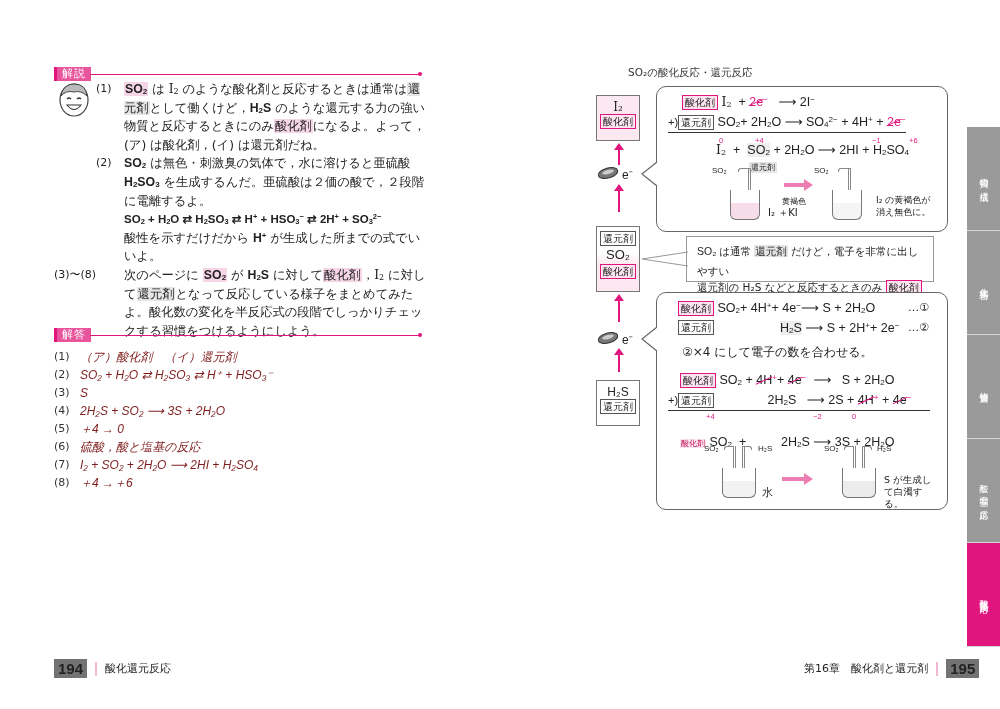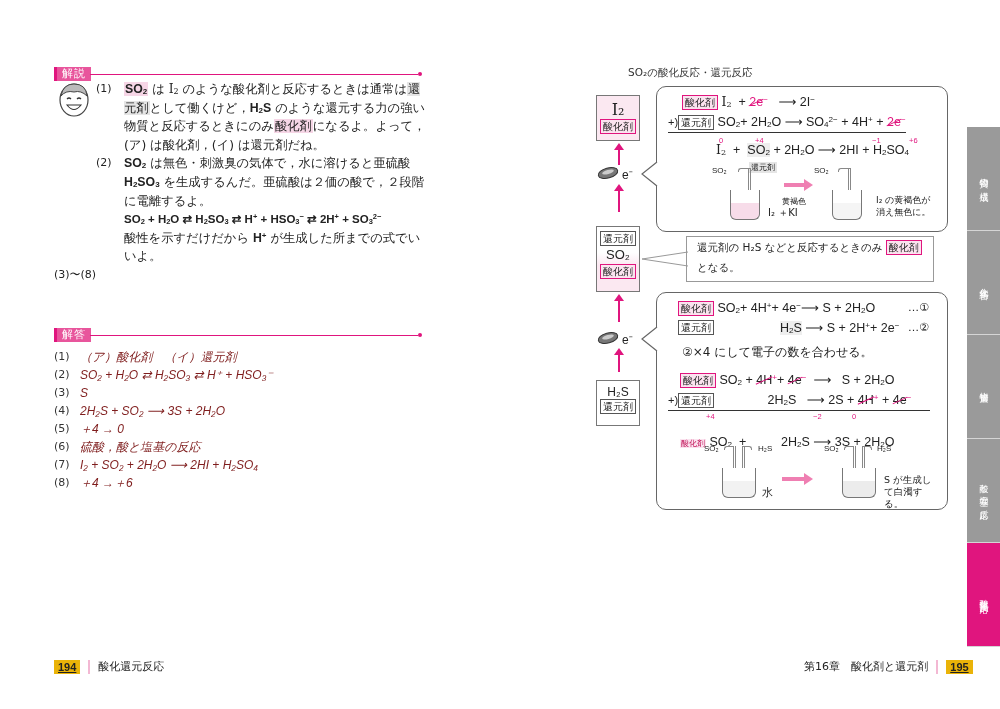--- a/index.html
+++ b/index.html
@@ -46,21 +46,21 @@
   .strike { position: relative; }
   .strike::after { content: ""; position: absolute; left: -1px; right: -1px; top: 50%; height: 1px; background: #e0157e; transform: rotate(-25deg); }
   .note { position: absolute; border: 1px solid #999; background: #fff; font-size: 10.5px; line-height: 20px; padding: 4px 10px; }
   .small { font-size: 8px; }
 
   .tabs { position: absolute; left: 967px; top: 127px; width: 33px; }
   .tab { width: 33px; display: flex; align-items: center; justify-content: center; background: #9a9a9a; color: #fff; font-size: 9px; writing-mode: vertical-rl; letter-spacing: 1px; border-bottom: 1px solid #d5d5d5; }
   .tab.active { background: #e0157e; }
 
   .foot { position: absolute; top: 659px; font-size: 11px; display: flex; align-items: center; }
-  .pg { background: #eab308; font-family: "Liberation Sans", sans-serif; font-weight: bold; padding: 1px 4px; font-size: 11px; text-decoration: underline; }
+  .pg { background: #737373; font-family: "Liberation Sans", sans-serif; font-weight: bold; padding: 1px 4px; font-size: 15px; }
   .pg-bar { width: 2px; height: 14px; background: #f3b8d3; margin: 0 8px; }
 
   .beaker { position: absolute; border: 1.2px solid #777; border-top: none; border-radius: 0 0 6px 6px; }
   .tube { position: absolute; border: 1.2px solid #888; }
 </style>
 </head>
 <body>
 
 <div>
 
@@ -88,20 +88,23 @@
     <div class="row">
       <span class="num">(2)</span>
       <span class="txt">
         <span class="chem">SO<sub>2</sub></span> は無色・刺激臭の気体で，水に溶けると亜硫酸 <span class="chem">H<sub>2</sub>SO<sub>3</sub></span> を生成するんだ。亜硫酸は２価の酸で，２段階に電離するよ。<br>
         <span class="chem" style="font-size:11.5px;">SO<sub>2</sub> + H<sub>2</sub>O ⇄ H<sub>2</sub>SO<sub>3</sub> ⇄ H<sup>+</sup> + HSO<sub>3</sub><sup>−</sup> ⇄ 2H<sup>+</sup> + SO<sub>3</sub><sup>2−</sup></span><br>
         酸性を示すだけだから <span class="chem">H<sup>+</sup></span> が生成した所までの式でいいよ。
       </span>
     </div>
     <div class="row" style="margin-left:-42px;">
       <span class="num" style="width:70px;">(3)〜(8)</span>
+      <span class="txt">
+        次のページに <span class="hl-pink chem">SO<sub>2</sub></span> が <span class="chem">H<sub>2</sub>S</span> に対して<span class="hl-pink">酸化剤</span>，<span class="serif">I<sub>2</sub></span> に対して<span class="hl-gray">還元剤</span>となって反応している様子をまとめてみたよ。酸化数の変化を半反応式の段階でしっかりチェックする習慣をつけるようにしよう。
+      </span>
     </div>
   </div>
 
   <div class="sec-head" style="top:328px;">
     <span class="sec-tag">解答</span>
   </div>
   <div class="sec-line" style="top:335px; left:90px; width:328px;"></div>
   <div class="sec-dot" style="top:333px; left:418px;"></div>
 
   <div class="ans">
@@ -143,21 +146,21 @@
     <span class="pg">194</span>
     <span class="pg-bar"></span>
     <span>酸化還元反応</span>
   </div>
 </div>
 
 <div>
   <div class="fig-title">SO₂の酸化反応・還元反応</div>
 
   <div class="side-box" style="left:596px; top:95px; height:46px; background:#fbe8f1;">
-    <div class="serif" style="margin-top:4px; font-size:16px;">I₂</div>
+    <div class="serif" style="margin-top:4px; font-size:12px;">I₂</div>
     <span class="role-tag ox">酸化剤</span>
   </div>
   <div class="arrow-up" style="left:618px; top:145px; height:20px;"></div>
   <svg class="abs" style="left:596px; top:166px;" width="24" height="14" viewBox="0 0 24 14">
       <ellipse cx="12" cy="7" rx="10" ry="5" fill="#777" stroke="#333" transform="rotate(-15 12 7)"></ellipse>
       <ellipse cx="12" cy="6" rx="6" ry="2" fill="#ccc" transform="rotate(-15 12 6)"></ellipse>
     </svg>
   <span class="abs sans" style="left:622px; top:166px; font-size:12px;">e⁻</span>
   <div class="arrow-up" style="left:618px; top:186px; height:26px;"></div>
 
@@ -209,20 +212,21 @@
   <span class="abs" style="left:768px; top:206px; font-size:10px;">I₂ ＋KI</span>
   <div class="abs" style="left:784px; top:183px; width:22px; height:4px; background:#ef7fb2;"></div>
   <div class="abs" style="left:804px; top:179px; width:0; height:0; border-top:6px solid transparent; border-bottom:6px solid transparent; border-left:9px solid #ef7fb2;"></div>
   <span class="abs sans small" style="left:814px; top:166px;">SO₂</span>
   <div class="tube" style="left:838px; top:168px; width:12px; height:4px; border-right:none; border-bottom:none; border-radius:3px 0 0 0;"></div>
   <div class="tube" style="left:848px; top:168px; width:3px; height:48px; border-top:none;"></div>
   <div class="beaker" style="left:832px; top:190px; width:30px; height:30px; background:linear-gradient(#fff 45%, #f5f5f5 45%);"></div>
   <span class="abs" style="left:876px; top:194px; font-size:9px; width:60px; line-height:12px;">I₂ の黄褐色が消え無色に。</span>
 
   <div class="note" style="left:686px; top:236px; width:248px; height:46px;">
+    <div><span class="chem" style="font-weight:normal;">SO₂ は通常</span> <span class="hl-gray">還元剤</span> <span>だけど，電子を非常に出しやすい</span></div>
     <div style="margin-top:-4px;"><span>還元剤の H₂S などと反応するときのみ</span> <span class="role-tag ox">酸化剤</span> <span>となる。</span></div>
   </div>
   <svg class="abs" style="left:642px; top:250px;" width="46" height="18" viewBox="0 0 46 18">
       <path d="M46 2 L0 9 L46 16" fill="none" stroke="#999"></path>
     </svg>
 
   <div class="bubble" style="left:656px; top:292px; width:292px; height:218px;"></div>
   <svg class="abs" style="left:640px; top:325px;" width="18" height="30" viewBox="0 0 18 30">
       <path d="M17 2 L2 14 L17 26" fill="#fff" stroke="#666" stroke-width="1.2"></path>
     </svg>

